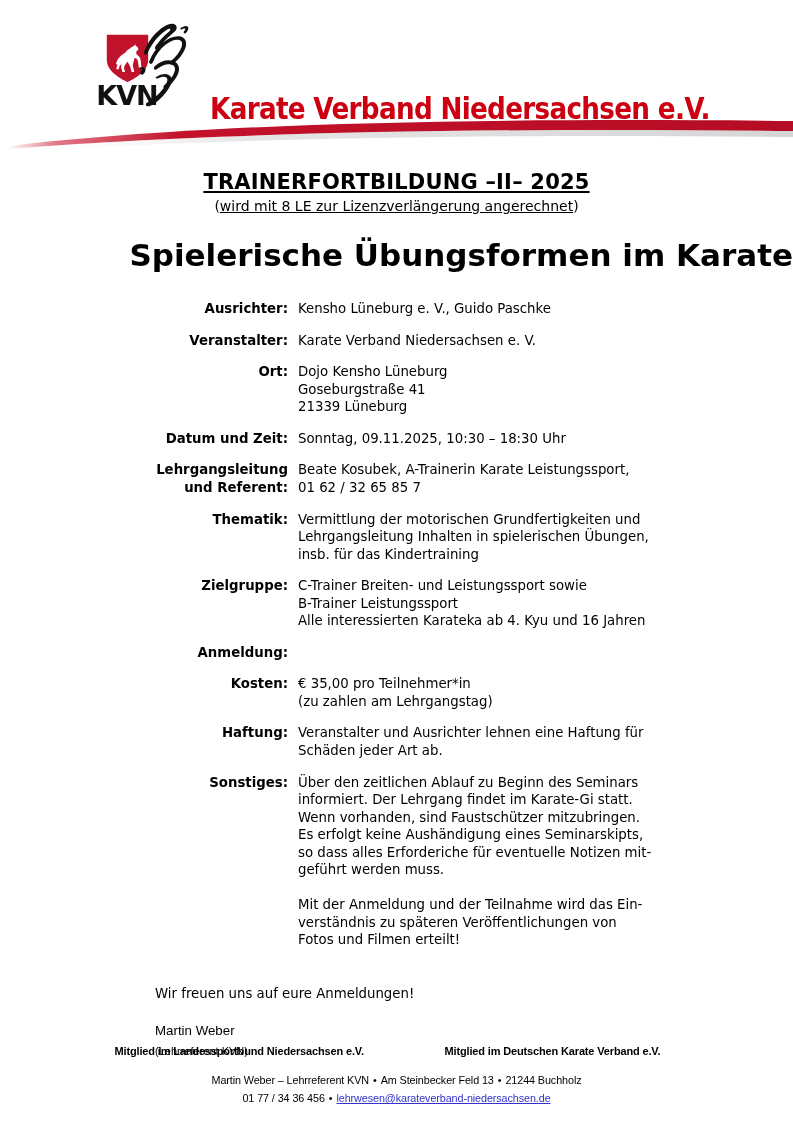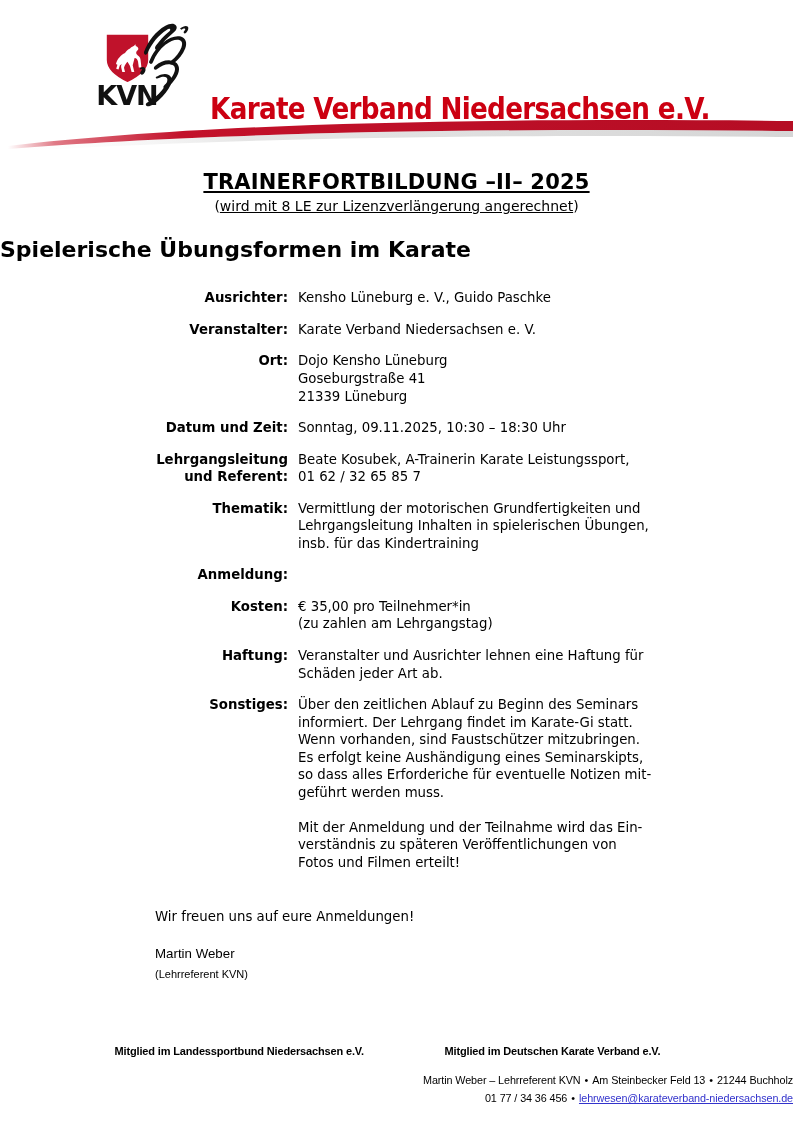--- a/index.html
+++ b/index.html
@@ -73,22 +73,22 @@
 
   #doc-subtitle {
     text-align: center;
     font-size: 14px;
     margin: 4px 0 0 0;
     line-height: 1.2;
   }
   #doc-subtitle .ul { text-decoration: underline; text-underline-offset: 1px; }
 
   #doc-heading {
-    text-align: left;
-    font-size: 22px;
+    text-align: right;
+    font-size: 31px;
     font-weight: bold;
     margin: 22px 0 0 0;
     line-height: 1.2;
   }
 
   
   #details {
     margin-top: 26px;
     margin-left: 155px;
     width: 540px;
@@ -148,21 +148,21 @@
     justify-content: center;
     font-size: 11px;
     font-weight: bold;
     letter-spacing: -0.15px;
   }
   #footer-members .member-left  { width: 330px; text-align: left; padding-left: 16px; }
   #footer-members .member-right { width: 250px; text-align: left; }
 
   #footer-contact {
     margin-top: 15px;
-    text-align: right;
+    text-align: center;
     font-size: 10.8px;
     letter-spacing: -0.1px;
     line-height: 1.65;
   }
   #footer-contact .sep { padding: 0 4px; }
   #footer-email {
     color: #3333cc;
     text-decoration: underline;
   }
 </style>
@@ -288,20 +288,26 @@
 01 62 / 32 65 85 7</div>
   </div>
 
   <div class="detail-row">
     <div class="detail-label">Thematik:</div>
     <div class="detail-value">Vermittlung der motorischen Grundfertigkeiten und
 Lehrgangsleitung Inhalten in spielerischen Übungen,
 insb. für das Kindertraining</div>
   </div>
 
+  <div class="detail-row">
+    <div class="detail-label">Zielgruppe:</div>
+    <div class="detail-value">C-Trainer Breiten- und Leistungssport sowie
+B-Trainer Leistungssport
+Alle interessierten Karateka ab 4. Kyu und 16 Jahren</div>
+  </div>
 
   <div class="detail-row">
     <div class="detail-label">Anmeldung:</div>
   </div>
 
   <div class="detail-row">
     <div class="detail-label">Kosten:</div>
     <div class="detail-value">€ 35,00 pro Teilnehmer*in
 (zu zahlen am Lehrgangstag)</div>
   </div>

